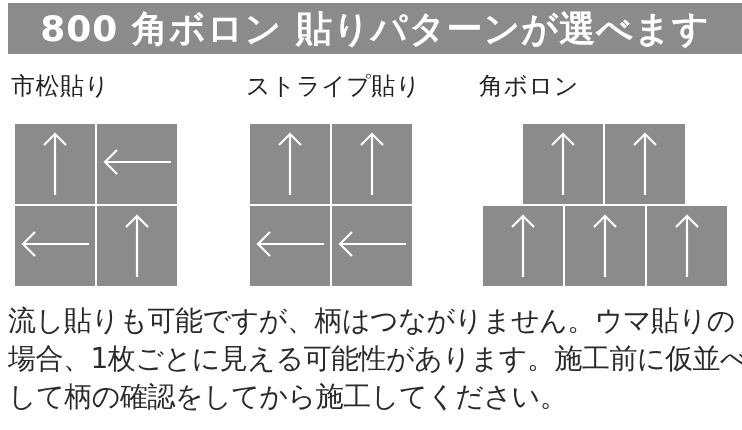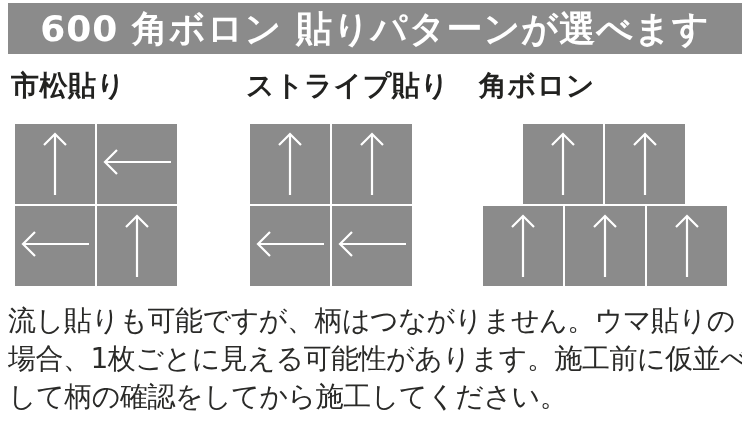--- a/index.html
+++ b/index.html
@@ -16,21 +16,21 @@
   }
   .header-title {
     color:var(--bar-fg,#ffffff); font-weight:bold; font-size:36px;
     letter-spacing:1px; white-space:nowrap; line-height:1;
   }
   .pattern { position:absolute; top:70px; }
   .pattern-ichimatsu { left:15px; }
   .pattern-stripe    { left:250px; }
   .pattern-uma       { left:483px; }
   .pattern-label {
-    position:absolute; left:-4px; top:0; font-size:28px; font-weight:bold;
+    position:absolute; left:-4px; top:0; font-size:24px; font-weight:normal;
     color:#222220; white-space:nowrap; line-height:32px; letter-spacing:0.5px;
   }
   .tile-grid { position:absolute; left:0; top:54px; }
   .tile-row { display:flex; gap:2px; margin-bottom:2px; }
   .tile { width:80px; height:80px; background:var(--tile-bg,#8b8b8b); flex:0 0 auto; }
   .tile svg {
     width:80px; height:80px; display:block;
     stroke:var(--arrow,#ffffff); stroke-width:2.2; fill:none; stroke-linecap:butt;
   }
   .body-text {
@@ -39,21 +39,21 @@
     letter-spacing:-0.5px;
   }
   .body-line { white-space:nowrap; }
 </style>
 </head>
 <body style="--bar-bg: #8b8b8b; --bar-fg: #ffffff; --tile-bg: #8b8b8b; --arrow: #ffffff;">
 
 <div class="page">
 
   <div class="header-bar">
-    <div class="header-title">600 角ボロン 貼りパターンが選べます</div>
+    <div class="header-title">800 角ボロン 貼りパターンが選べます</div>
   </div>
 
   <div class="pattern pattern-ichimatsu">
     <div class="pattern-label">市松貼り</div>
     <div class="tile-grid">
         <div class="tile-row">
           <div class="tile">
             <svg viewBox="0 0 80 80">
               <line x1="40" y1="71" x2="40" y2="11"></line>
               <polyline points="29,21 40,10 51,21"></polyline>

